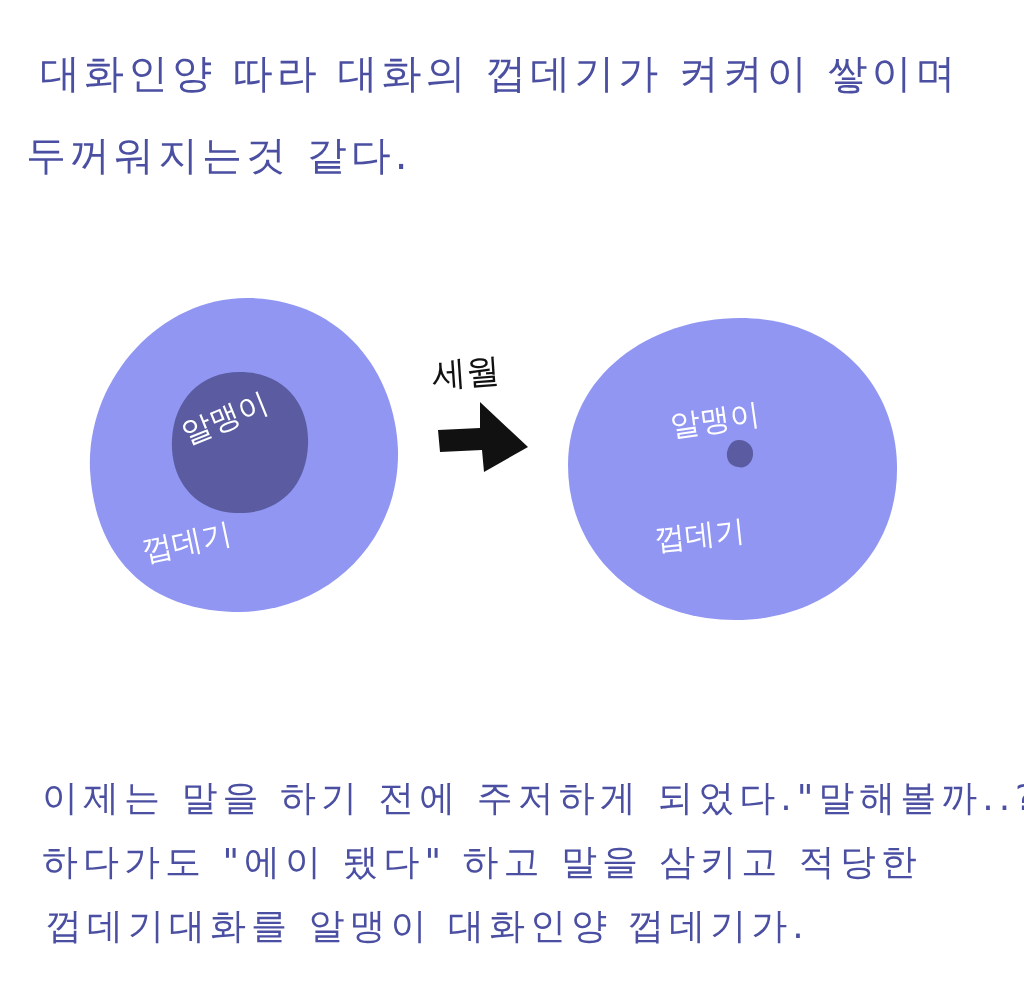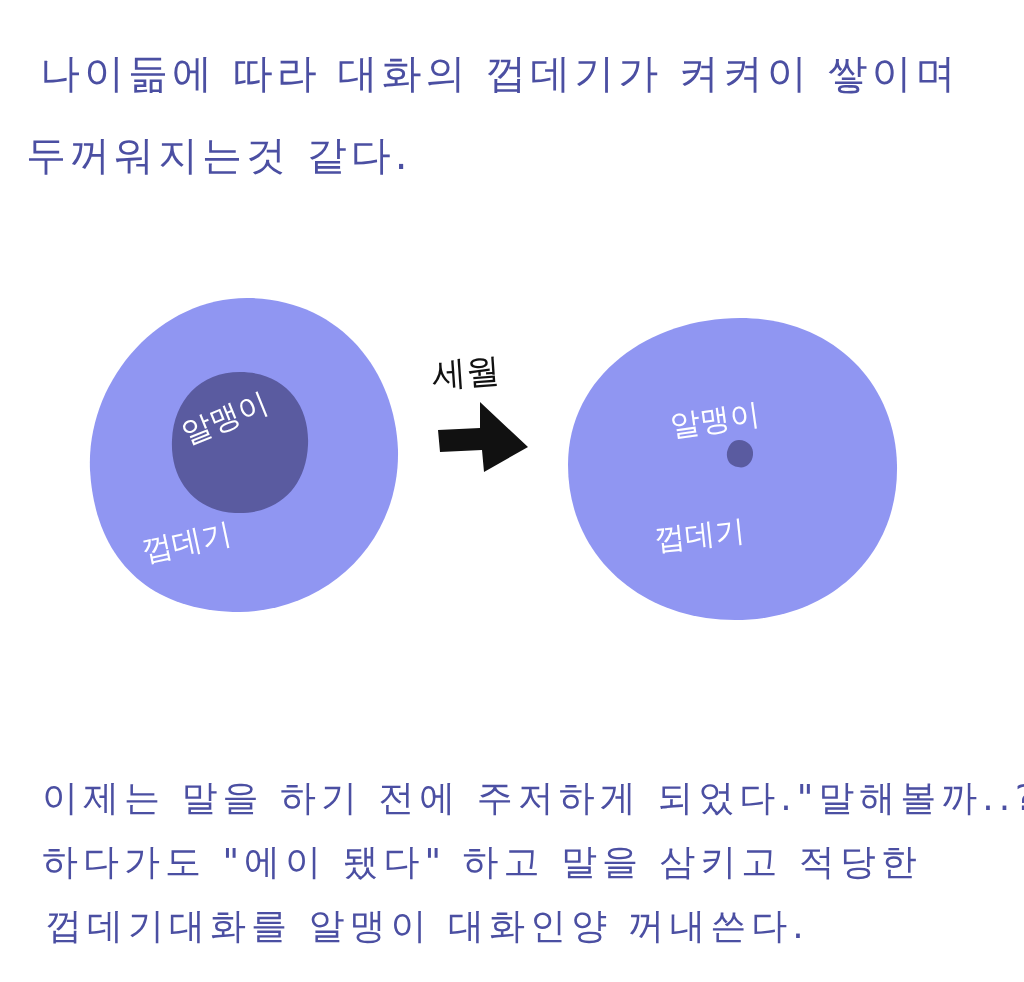--- a/index.html
+++ b/index.html
@@ -9,21 +9,21 @@
                  white-space: nowrap; font-weight: normal; }
     .text-line.small { font-size: 36px; letter-spacing: 5px; }
     .diagram { position: absolute; left: 0; top: 0; width: 1024px; height: 982px; }
     .label { position: absolute; color: #ffffff; font-size: 30px; white-space: nowrap; }
     .arrow-label { position: absolute; color: #111; font-size: 34px; white-space: nowrap; }
   </style>
 </head>
 <body>
 
 <div>
-  <div class="text-line" style="left:40px; top:46px;">나이듦에 따라 대화의 껍데기가 켜켜이 쌓이며</div>
+  <div class="text-line" style="left:40px; top:46px;">대화인양 따라 대화의 껍데기가 켜켜이 쌓이며</div>
   <div class="text-line" style="left:26px; top:128px;">두꺼워지는것 같다.</div>
 </div>
 
 <svg class="diagram" width="1024" height="982" viewBox="0 0 1024 982">
 
   <path d="M250,298 C340,300 395,370 398,450 C400,540 330,610 240,612 C150,612 95,560 90,470 C86,380 160,296 250,298 Z" fill="#9096f2"></path>
 
   <path d="M240,372 C285,372 310,405 308,445 C306,490 275,515 235,513 C195,511 170,480 172,440 C174,400 200,372 240,372 Z" fill="#5a5ba0"></path>
 
   <path d="M438,430 L480,428 L480,402 L528,447 L484,472 L482,450 L440,452 Z" fill="#111111"></path>
@@ -35,14 +35,14 @@
 
 <div class="label" style="left:180px; top:398px; transform:rotate(-22deg);">알맹이</div>
 <div class="label" style="left:142px; top:522px; transform:rotate(-12deg);">껍데기</div>
 <div class="arrow-label" style="left:432px; top:350px; transform:rotate(-4deg);">세월</div>
 <div class="label" style="left:670px; top:400px; transform:rotate(-8deg);">알맹이</div>
 <div class="label" style="left:655px; top:515px; transform:rotate(-6deg);">껍데기</div>
 
 <div>
   <div class="text-line small" style="left:42px; top:774px;">이제는 말을 하기 전에 주저하게 되었다."말해볼까..?"</div>
   <div class="text-line small" style="left:42px; top:838px;">하다가도 "에이 됐다" 하고 말을 삼키고 적당한</div>
-  <div class="text-line small" style="left:46px; top:902px;">껍데기대화를 알맹이 대화인양 꺼내쓴다.</div>
+  <div class="text-line small" style="left:46px; top:902px;">껍데기대화를 알맹이 대화인양 껍데기가.</div>
 </div>
 
 </body></html>

